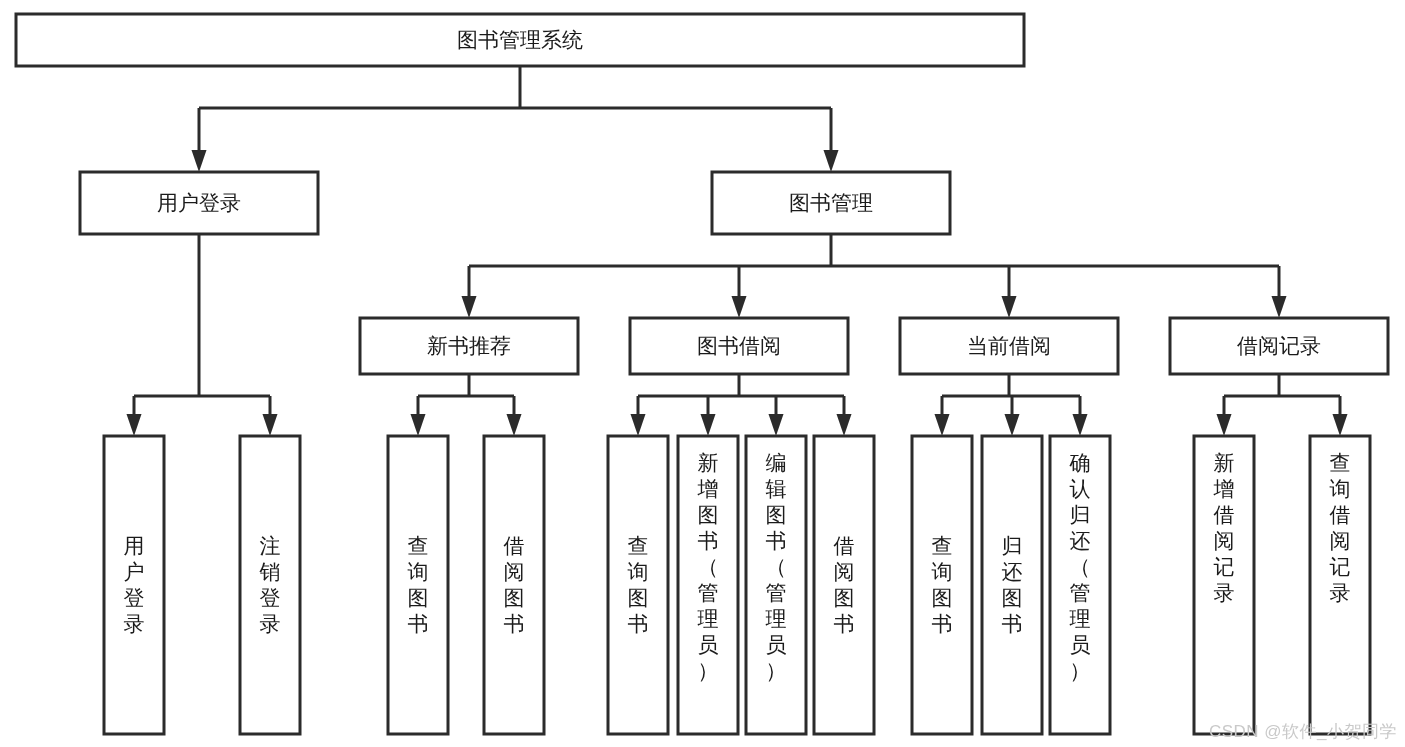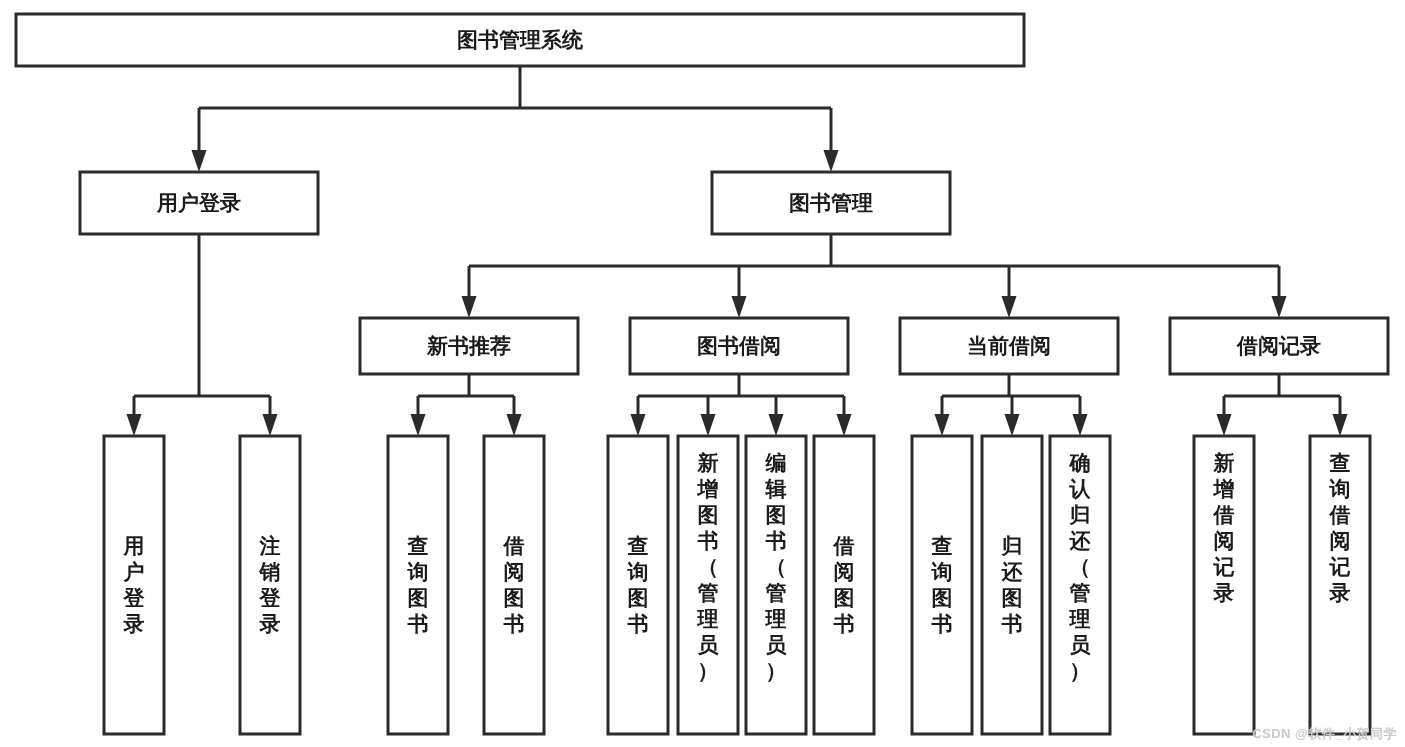--- a/index.html
+++ b/index.html
@@ -11,21 +11,20 @@
     width: 1405px;
     height: 747px;
     font-family: "Liberation Sans", "DejaVu Sans", sans-serif;
     overflow: hidden;
     position: relative;
   }
   #diagram-root {
     position: relative;
     width: 1405px;
     height: 747px;
-    font-weight: bold;
   }
   svg#tree-svg {
     position: absolute;
     top: 0;
     left: 0;
     width: 1405px;
     height: 747px;
     display: block;
   }
   .node-box {
@@ -53,21 +52,21 @@
   }
   .arrow-head {
     fill: #2b2b2b;
     stroke: none;
   }
   .watermark {
     position: absolute;
     right: 8px;
     bottom: 4px;
     font-family: "Liberation Sans", "DejaVu Sans", sans-serif;
-    font-size: 13px;
+    font-size: 17px;
     color: #c9c9c9;
     white-space: nowrap;
     letter-spacing: 0.5px;
     user-select: none;
   }
 </style>
 </head>
 <body>
 
 <div id="diagram-root">

